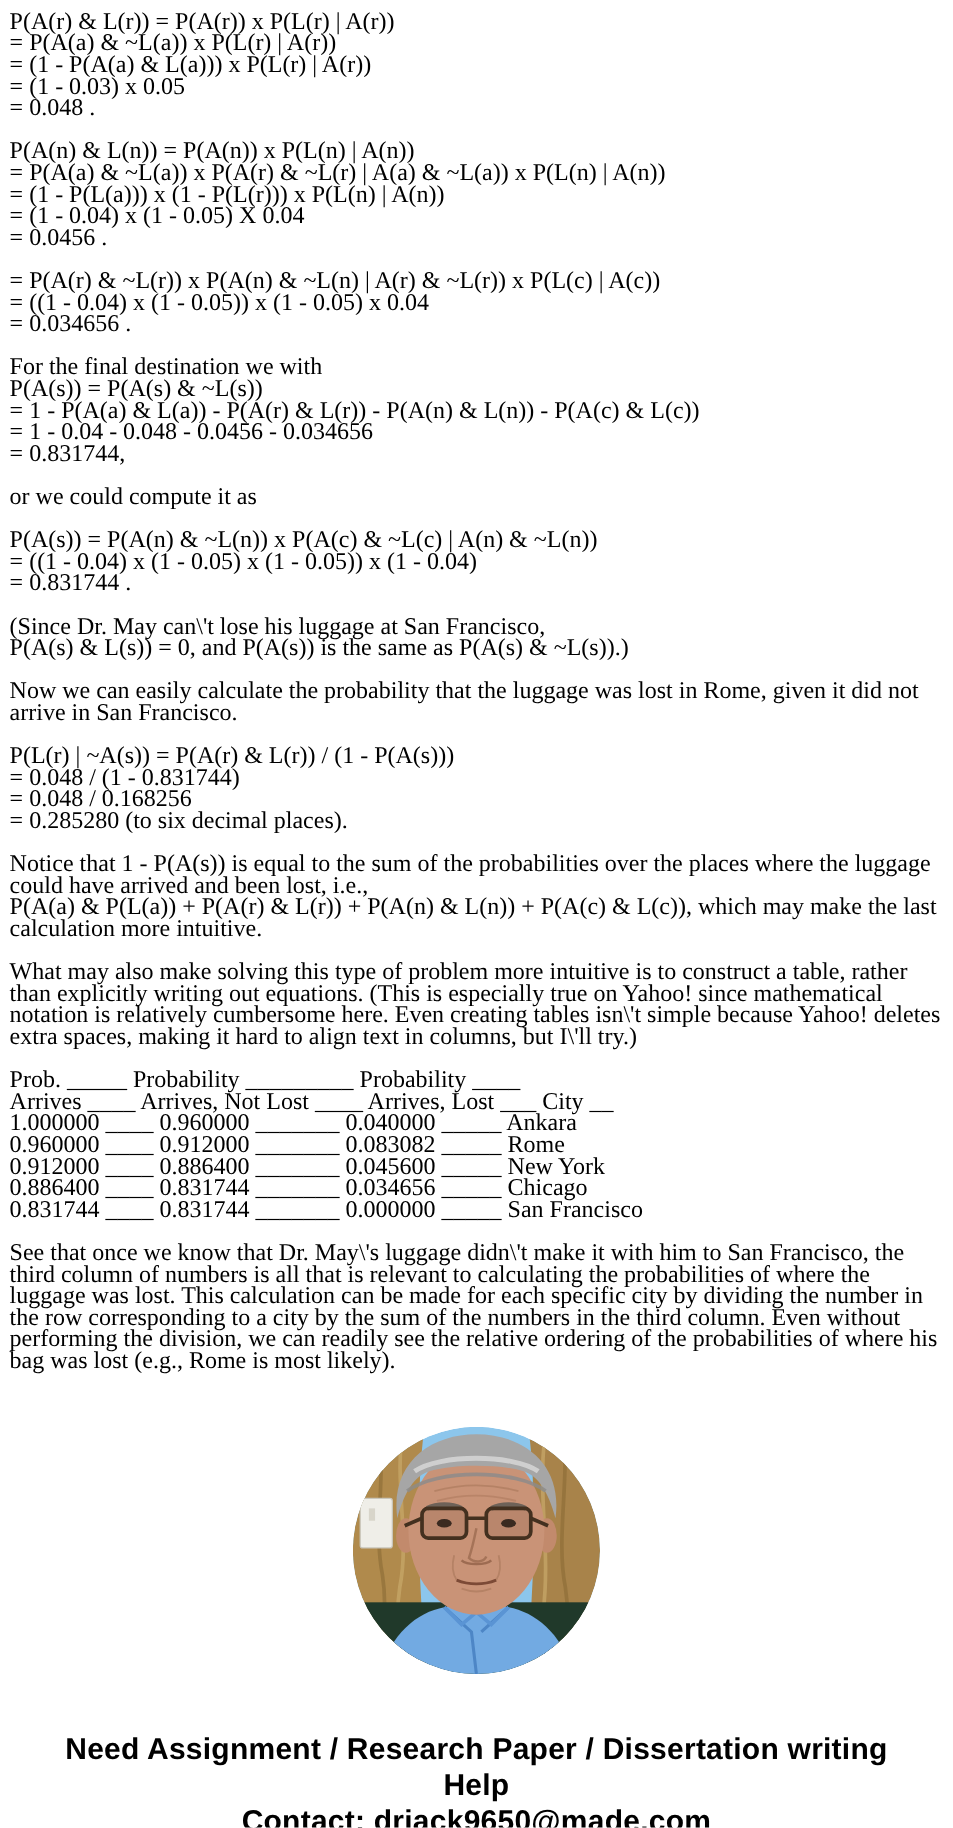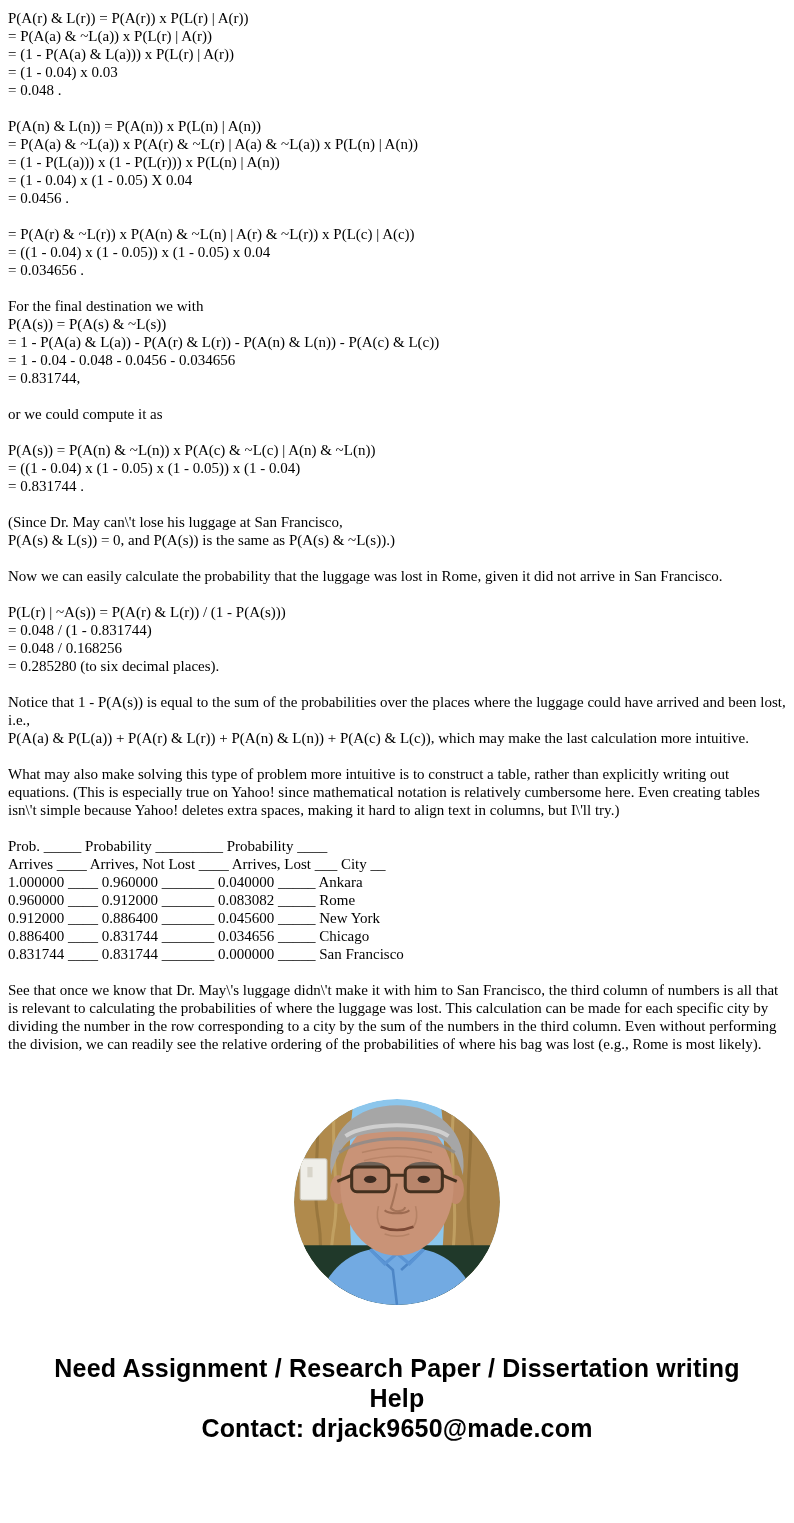--- a/index.html
+++ b/index.html
@@ -9,21 +9,21 @@
     color: #000000;
   }
   body {
     width: 794px;
     height: 1523px;
     overflow: hidden;
     font-family: "Liberation Serif", serif;
   }
   .doc {
     padding: 9px 6px 0 8px;
-    font-size: 15px;
+    font-size: 20px;
     line-height: 18px;
   }
   .line {
     min-height: 18px;
     white-space: normal;
     word-wrap: break-word;
   }
   .photo-row {
     margin-top: 46px;
     display: flex;
@@ -60,21 +60,21 @@
 
 <div class="doc">
   <div>
 
       <div class="line">P(A(r) &amp; L(r)) = P(A(r)) x P(L(r) | A(r))</div>
 
       <div class="line">= P(A(a) &amp; ~L(a)) x P(L(r) | A(r))</div>
 
       <div class="line">= (1 - P(A(a) &amp; L(a))) x P(L(r) | A(r))</div>
 
-      <div class="line">= (1 - 0.04) x 0.03</div>
+      <div class="line">= (1 - 0.03) x 0.05</div>
 
       <div class="line">= 0.048 .</div>
 
       <div class="line"></div>
 
       <div class="line">P(A(n) &amp; L(n)) = P(A(n)) x P(L(n) | A(n))</div>
 
       <div class="line">= P(A(a) &amp; ~L(a)) x P(A(r) &amp; ~L(r) | A(a) &amp; ~L(a)) x P(L(n) | A(n))</div>
 
       <div class="line">= (1 - P(L(a))) x (1 - P(L(r))) x P(L(n) | A(n))</div>

